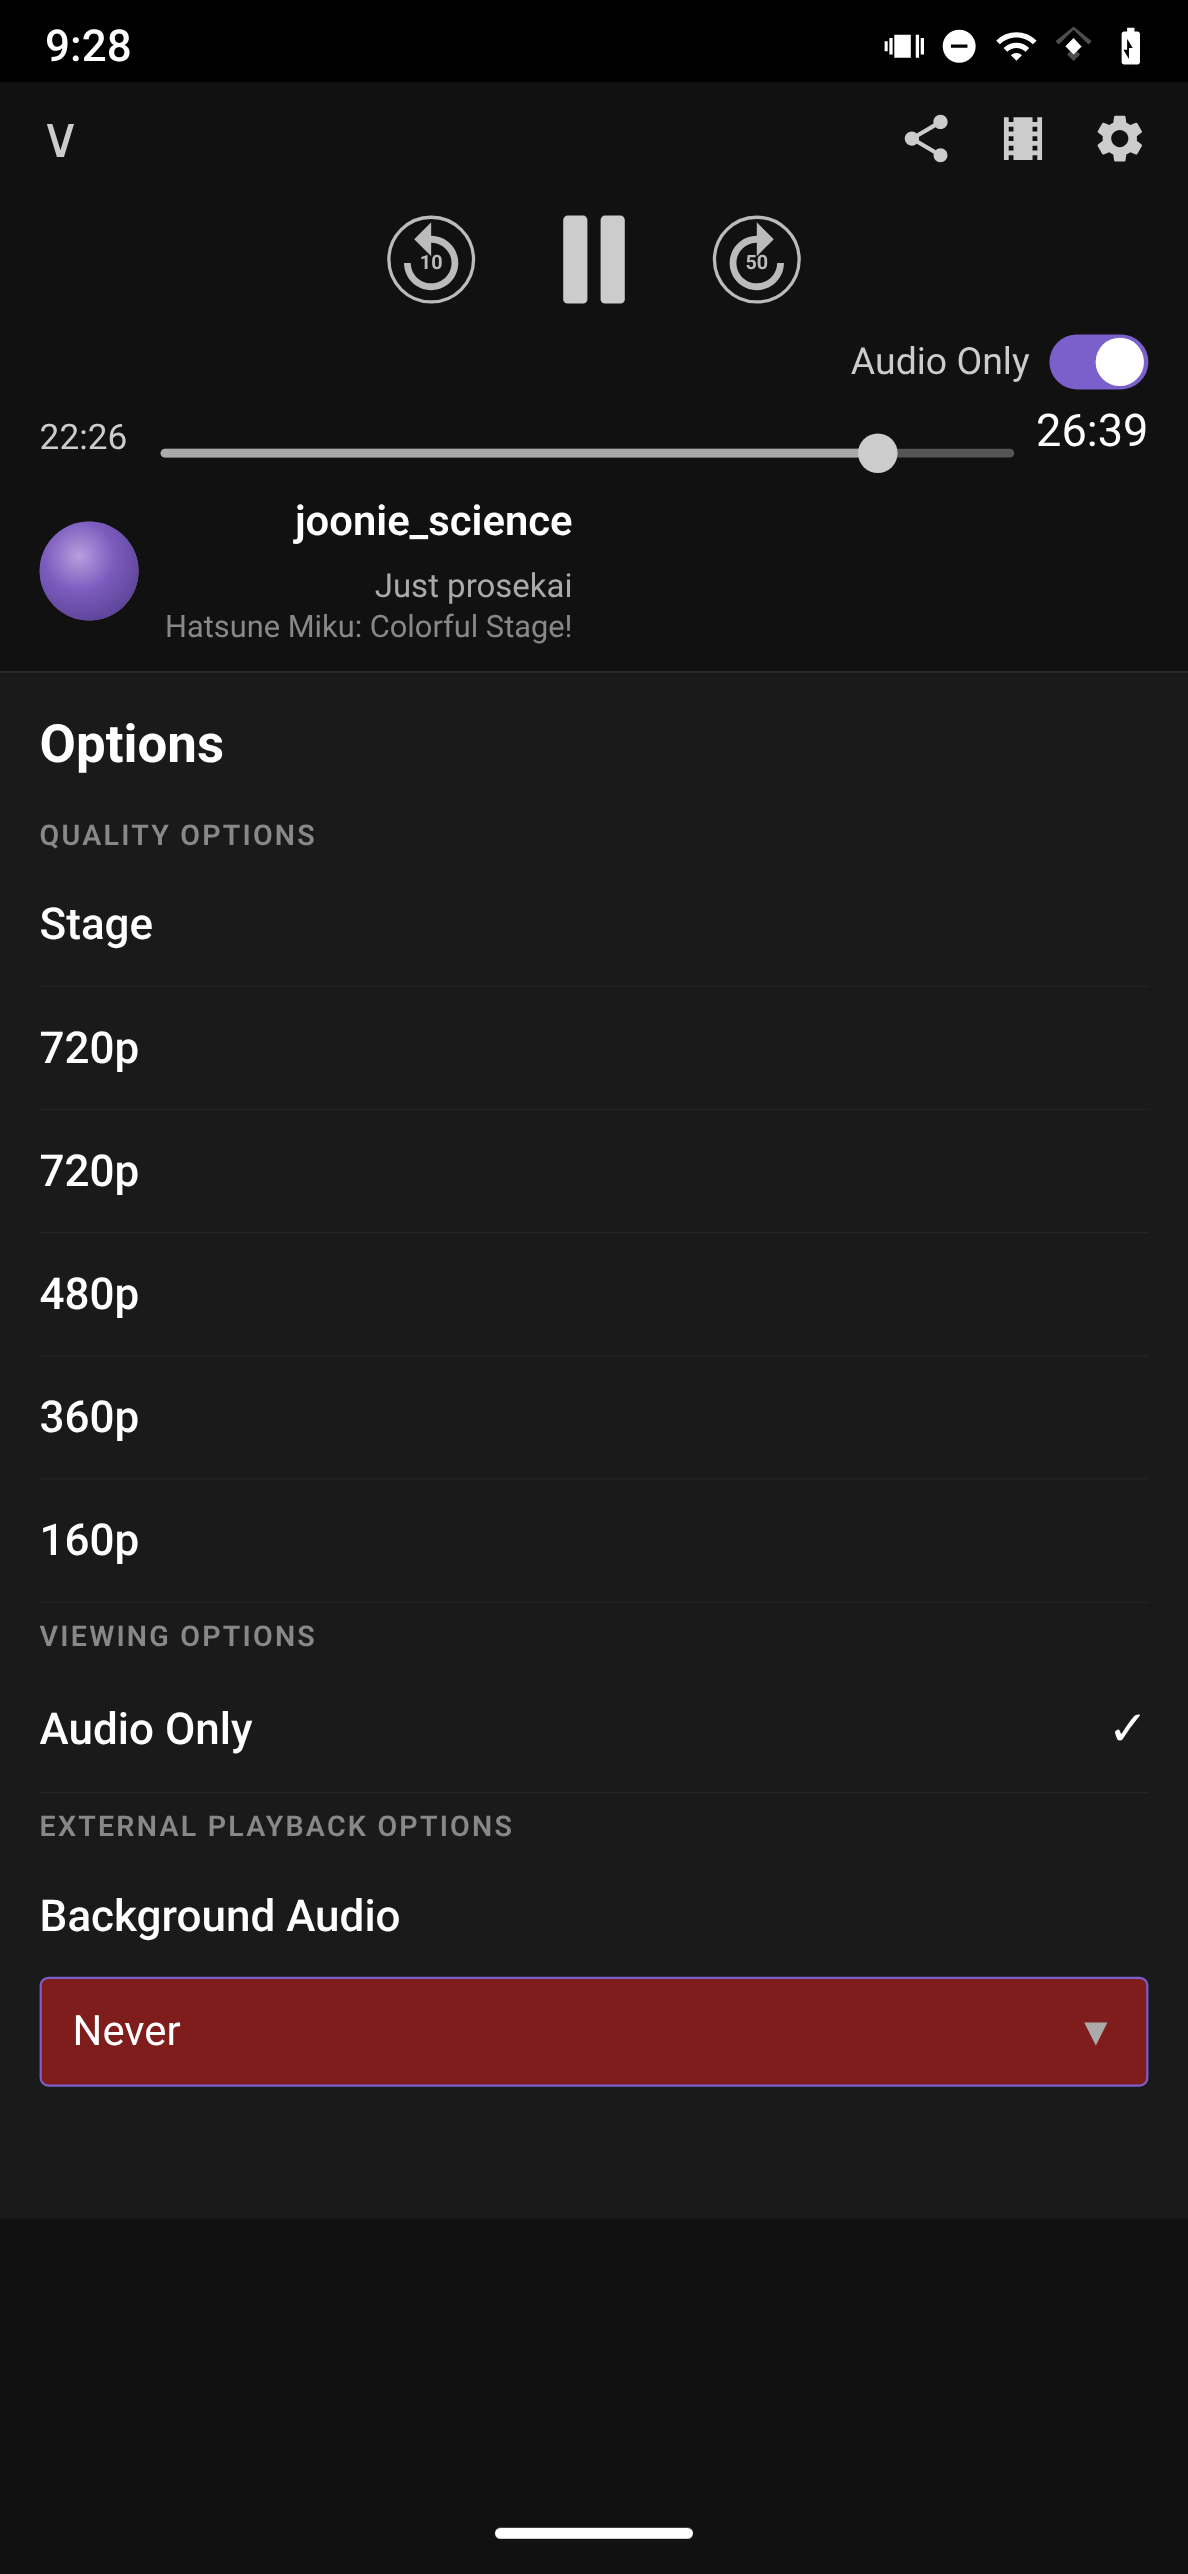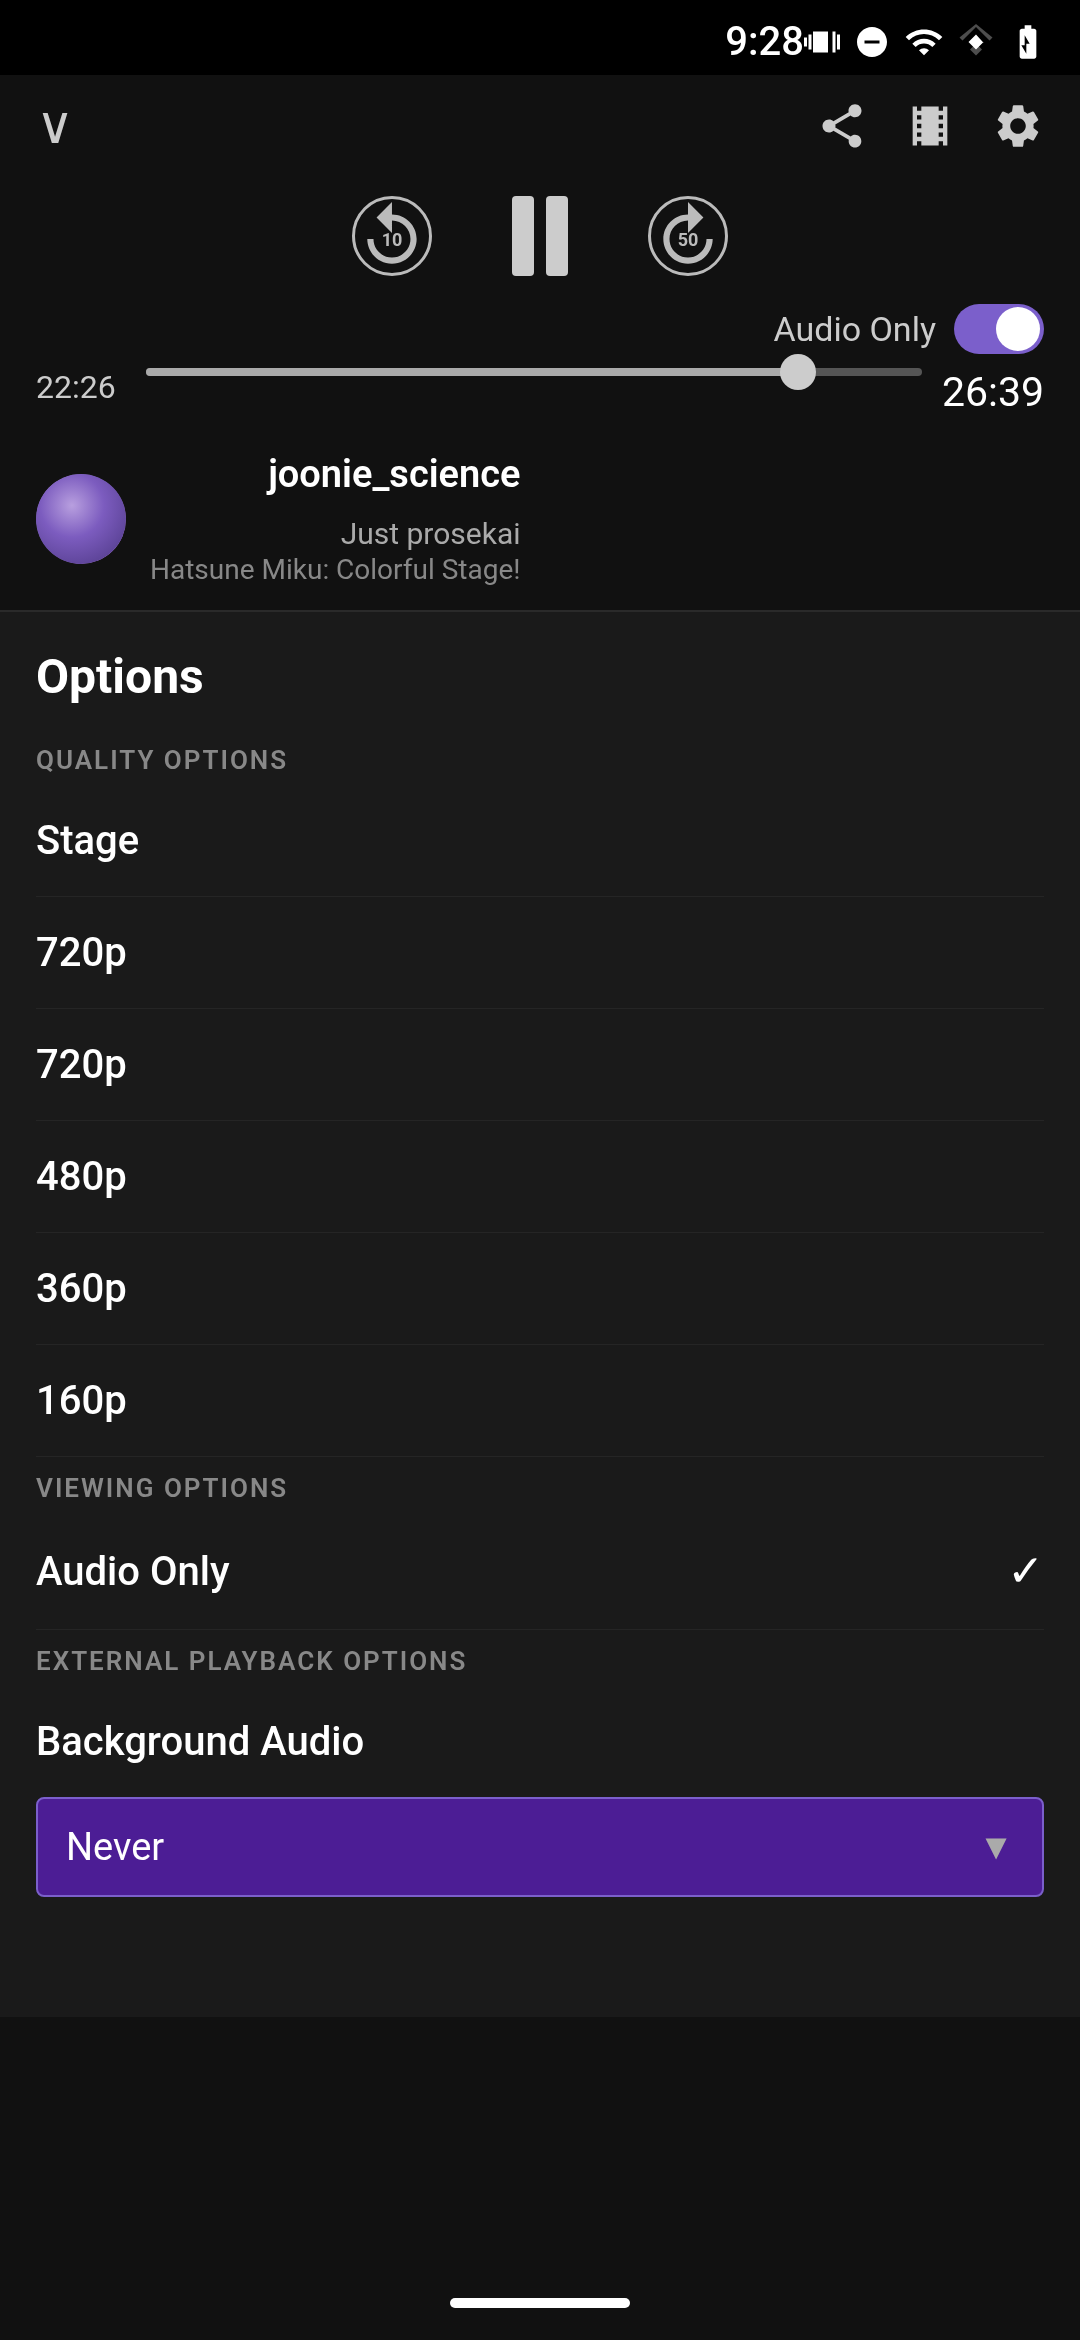--- a/index.html
+++ b/index.html
@@ -11,21 +11,21 @@
       font-family: 'Roboto', Arial, sans-serif;
       width: 100%;
       max-width: 1080px;
       margin: 0 auto;
       min-height: 2340px;
     }
 
     
     .status-bar {
       display: flex;
-      justify-content: flex-end;
+      justify-content: space-between;
       align-items: center;
       padding: 18px 32px 10px 41px;
       background: #000;
     }
     .status-time {
       font-size: 40px;
       font-weight: 500;
       color: #fff;
     }
     .status-icons {
@@ -99,21 +99,21 @@
       background: #fff;
       border-radius: 50%;
       position: absolute;
       top: 3px;
       right: 4px;
     }
 
     
     .progress-row {
       display: flex;
-      align-items: flex-start;
+      align-items: flex-end;
       gap: 20px;
       padding: 10px 36px 16px 36px;
       background: #111;
     }
     .time-label {
       color: #ccc;
       font-size: 32px;
       min-width: 90px;
     }
     .progress-bar-container {
@@ -235,21 +235,21 @@
     .check-icon {
       font-size: 44px;
       color: #fff;
     }
 
     
     .dropdown-container {
       margin: 16px 0 0 0;
       border: 2px solid #7b5fcb;
       border-radius: 8px;
-      background: #4c1d95;
+      background: #7f1d1d;
       padding: 26px 28px;
       display: flex;
       justify-content: space-between;
       align-items: center;
     }
     .dropdown-value {
       font-size: 38px;
       color: #fff;
     }
     .dropdown-arrow {

